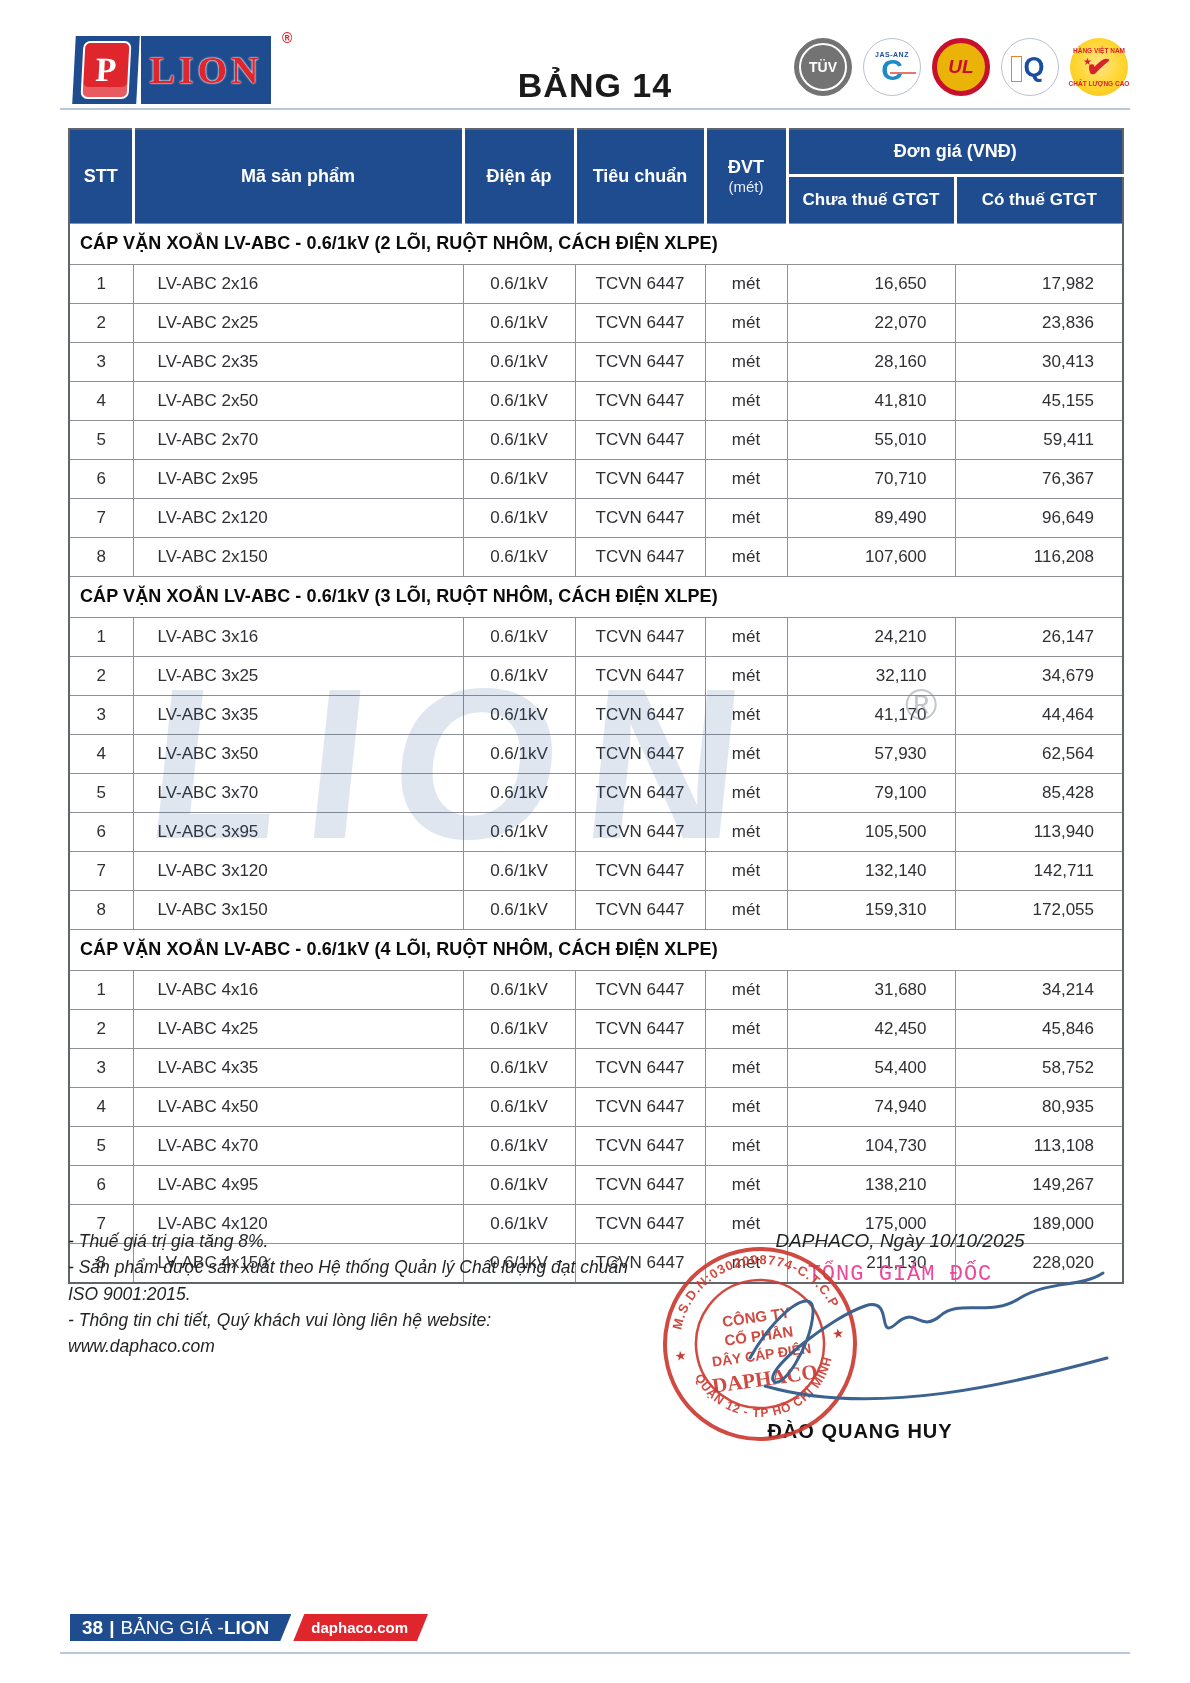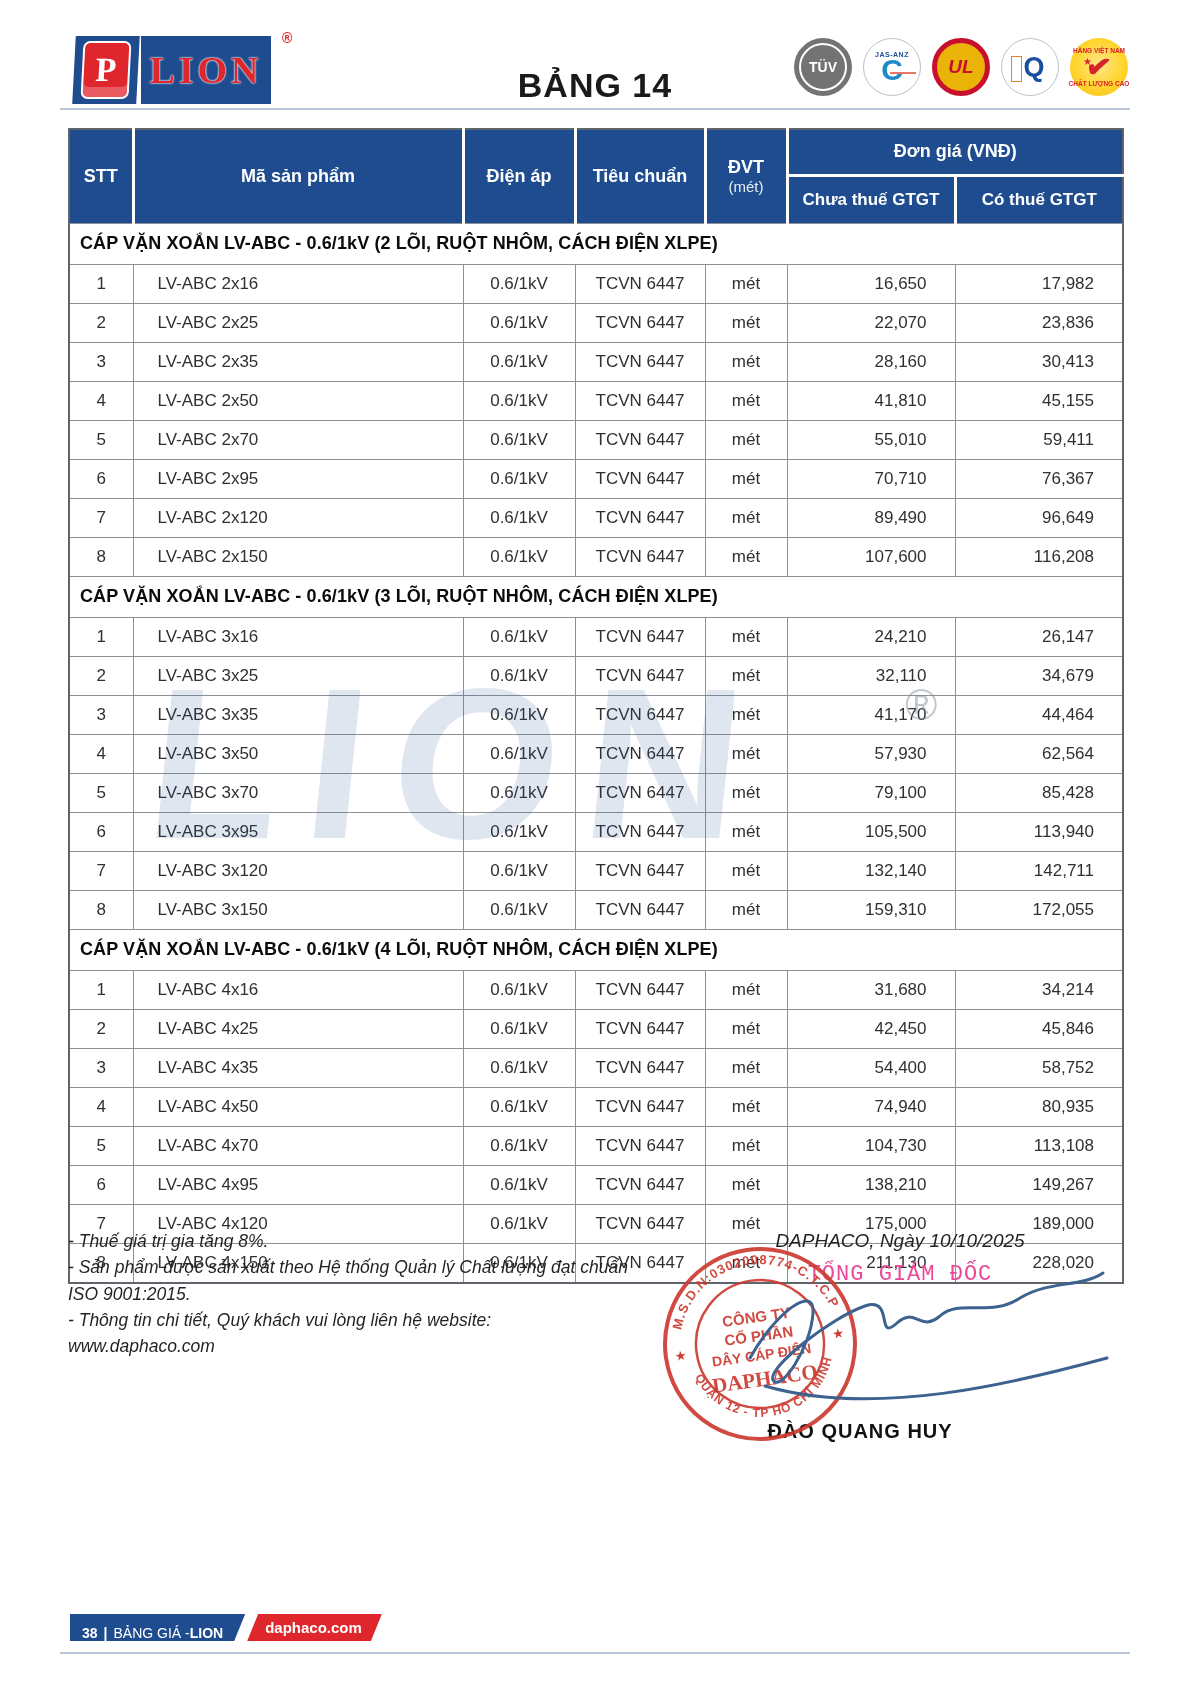--- a/index.html
+++ b/index.html
@@ -80,22 +80,22 @@
              font-size:19px;color:#1f2123;}
   .sign-title{position:absolute;left:700px;top:1262px;width:400px;text-align:center;font-size:22px;
               color:#ec4899;letter-spacing:1px;font-family:Liberation Mono, monospace;}
   .sign-name{position:absolute;left:695px;top:1420px;width:330px;text-align:center;font-size:20px;
              font-weight:bold;color:#111;letter-spacing:1px;}
   .stamp{position:absolute;left:660px;top:1244px;width:200px;height:200px;transform:rotate(-8deg);z-index:3;}
   .signature{position:absolute;left:735px;top:1258px;width:385px;height:165px;z-index:4;}
 
   
   .footer-bar{position:absolute;left:70px;top:1614px;height:27px;display:flex;z-index:2;}
-  .fb-blue{background:#1e4c8f;color:#fff;display:flex;align-items:flex-end;padding:0 22px 0 12px;
-           clip-path:polygon(0 0,100% 0,calc(100% - 11px) 100%,0 100%);font-size:14px;white-space:nowrap;}
+  .fb-blue{background:#1e4c8f;color:#fff;display:flex;align-items:center;padding:0 22px 0 12px;
+           clip-path:polygon(0 0,100% 0,calc(100% - 11px) 100%,0 100%);font-size:19px;white-space:nowrap;}
   .fb-blue .b{font-weight:bold;}
   .fb-blue .sep{margin:0 6px;font-weight:bold;}
   .fb-red{background:#e0262d;color:#fff;display:flex;align-items:center;margin-left:2px;
           padding:0 20px 0 18px;clip-path:polygon(11px 0,100% 0,calc(100% - 11px) 100%,0 100%);
           font-weight:bold;font-size:15px;white-space:nowrap;}
   .bottom-rule{position:absolute;left:60px;top:1652px;width:1070px;border-top:2px solid #b9c7d8;}
 </style>
 </head>
 <body>
 

